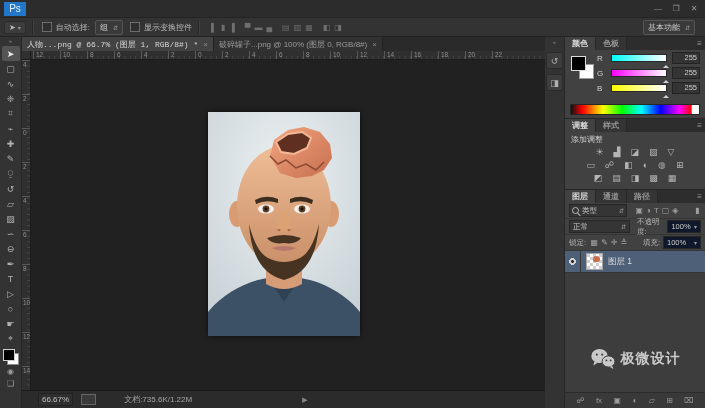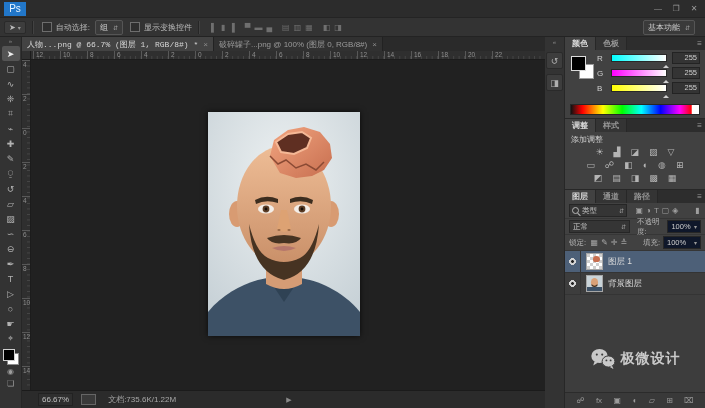--- a/index.html
+++ b/index.html
@@ -57,21 +57,21 @@
   .corner{position:absolute;left:22px;top:51px;width:9px;height:9px;background:#303030;
           border-right:1px solid #1c1c1c;border-bottom:1px solid #1c1c1c;box-sizing:border-box;z-index:4;}
   
   .canvas{position:absolute;left:31px;top:60px;width:514px;height:330px;background:#212121;}
   .photo{position:absolute;left:177px;top:52px;width:152px;height:224px;box-shadow:0 0 6px rgba(0,0,0,.7);}
   
   .statusbar{position:absolute;left:22px;top:390px;width:523px;height:18px;background:#2b2b2b;
              border-top:1px solid #1b1b1b;display:flex;align-items:center;font-size:8px;color:#a8a8a8;box-sizing:border-box;}
   .zoomfield{margin-left:16px;padding:1px 3px;border:1px solid #222;background:#2f2f2f;color:#c0c0c0;}
   .thumbbox{width:13px;height:9px;border:1px solid #666;background:#3a3a3a;margin:0 8px;}
-  .docinfo{margin-left:4px;}
+  .docinfo{margin-left:20px;}
   .sbarrow{margin-left:110px;color:#8a8a8a;font-size:7px;}
   
   .dock{position:absolute;left:545px;top:37px;width:160px;height:371px;background:#333;display:flex;z-index:3;}
   .strip{width:20px;border-right:1px solid #272727;box-sizing:border-box;display:flex;flex-direction:column;
          align-items:center;padding-top:1px;}
   .shead{font-size:6px;color:#8a8a8a;height:9px;line-height:9px;}
   .sicon{width:15px;height:15px;margin-top:5px;background:#3d3d3d;border:1px solid #2a2a2a;color:#b0b0b0;
          font-size:9px;display:flex;align-items:center;justify-content:center;border-radius:2px;}
   .panels{flex:1;display:flex;flex-direction:column;}
   .ptabs{height:13px;background:#2d2d2d;display:flex;align-items:flex-end;position:relative;}
@@ -446,34 +446,20 @@
         <div class="laylist">
           <div class="lrow sel">
             <span class="eyec">
                 <span class="eye"></span>
               </span>
             <span class="lthumb checker">
                 <span class="frag"></span>
               </span>
             <span class="lname">图层 1</span>
           </div>
-          <div class="lrow">
-            <span class="eyec">
-                <span class="eye"></span>
-              </span>
-            <span class="lthumb">
-              <svg width="15" height="15" viewBox="0 0 15 15">
-                <rect width="15" height="15" fill="#c9d3d8"></rect>
-                <rect y="11" width="15" height="4" fill="#3d5166"></rect>
-                <ellipse cx="7.5" cy="6.5" rx="3.6" ry="4.6" fill="#d9a177"></ellipse>
-                <path d="M4.6,8 Q7.5,11.4 10.4,8 L10.4,10 Q7.5,12 4.6,10 Z" fill="#463322"></path>
-              </svg>
-            </span>
-            <span class="lname">背景图层</span>
-          </div>
           <div class="watermark">
             <svg width="26" height="22" viewBox="0 0 26 22">
               <ellipse cx="9.5" cy="8" rx="8.2" ry="7" fill="#c9c9c9"></ellipse>
               <path d="M4.5,13.5 L3.2,17.5 L8,14.6 Z" fill="#c9c9c9"></path>
               <circle cx="6.8" cy="6.6" r="1.05" fill="#3d3d3d"></circle>
                 <circle cx="12.2" cy="6.6" r="1.05" fill="#3d3d3d"></circle>
               <ellipse cx="18.5" cy="13.5" rx="6.4" ry="5.6" fill="#c9c9c9" stroke="#3d3d3d" stroke-width="1"></ellipse>
               <path d="M22,17.8 L23.6,21 L19.8,18.9 Z" fill="#c9c9c9"></path>
               <circle cx="16.4" cy="12.4" r="0.95" fill="#3d3d3d"></circle>
                 <circle cx="20.6" cy="12.4" r="0.95" fill="#3d3d3d"></circle>

